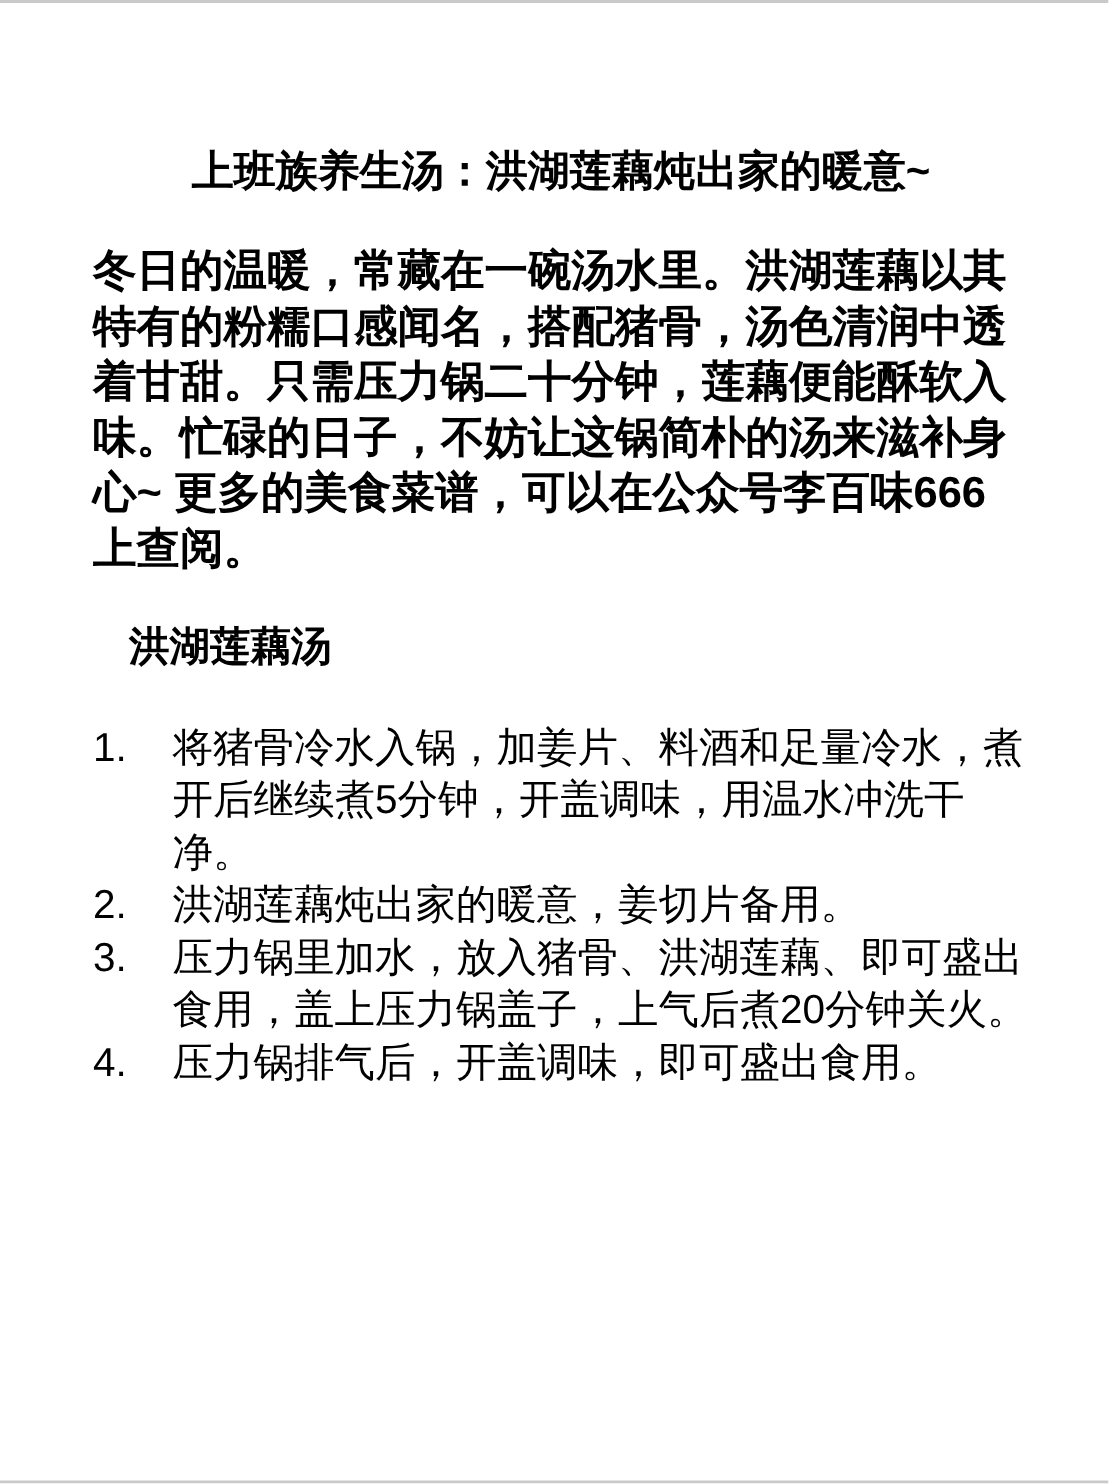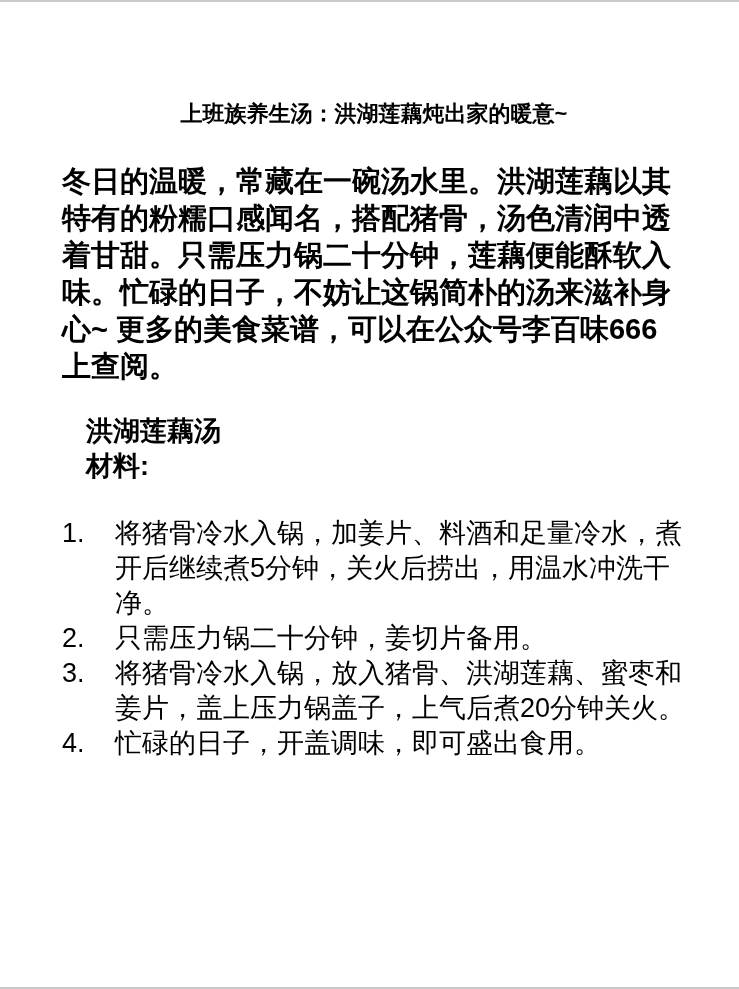--- a/index.html
+++ b/index.html
@@ -20,21 +20,21 @@
     color: #000000;
   }
   .content {
     box-sizing: content-box;
     padding-left: 62px;
     padding-right: 53px;
     width: 624px;
   }
   .doc-title {
     margin-top: 92px;
-    font-size: 22px;
+    font-size: 28px;
     line-height: 40px;
     font-weight: bold;
     text-align: center;
     white-space: nowrap;
     letter-spacing: 0;
   }
   .intro {
     font-size: 29px;
     line-height: 37px;
     font-weight: bold;
@@ -82,38 +82,37 @@
 
 <div class="page">
   <div class="content">
 
     <h1 class="doc-title">上班族养生汤：洪湖莲藕炖出家的暖意~</h1>
 
     <p class="intro">冬日的温暖，常藏在一碗汤水里。洪湖莲藕以其特有的粉糯口感闻名，搭配猪骨，汤色清润中透着甘甜。只需压力锅二十分钟，莲藕便能酥软入味。忙碌的日子，不妨让这锅简朴的汤来滋补身心~ 更多的美食菜谱，可以在公众号李百味666上查阅。</p>
 
     <div class="recipe-block">
       <div class="recipe-name">洪湖莲藕汤</div>
-      <div class="section-label">材料:</div>
     </div>
 
     <div class="steps-block">
       <ol class="steps-list">
         <li class="step-item">
           <span class="step-number">1.</span>
-          <span class="step-text">将猪骨冷水入锅，加姜片、料酒和足量冷水，煮开后继续煮5分钟，关火后捞出，用温水冲洗干净。</span>
+          <span class="step-text">将猪骨冷水入锅，加姜片、料酒和足量冷水，煮开后继续煮5分钟，开盖调味，用温水冲洗干净。</span>
         </li>
         <li class="step-item">
           <span class="step-number">2.</span>
-          <span class="step-text">只需压力锅二十分钟，姜切片备用。</span>
+          <span class="step-text">洪湖莲藕炖出家的暖意，姜切片备用。</span>
         </li>
         <li class="step-item">
           <span class="step-number">3.</span>
-          <span class="step-text">将猪骨冷水入锅，放入猪骨、洪湖莲藕、蜜枣和姜片，盖上压力锅盖子，上气后煮20分钟关火。</span>
+          <span class="step-text">压力锅里加水，放入猪骨、洪湖莲藕、即可盛出食用，盖上压力锅盖子，上气后煮20分钟关火。</span>
         </li>
         <li class="step-item">
           <span class="step-number">4.</span>
-          <span class="step-text">忙碌的日子，开盖调味，即可盛出食用。</span>
+          <span class="step-text">压力锅排气后，开盖调味，即可盛出食用。</span>
         </li>
       </ol>
     </div>
 
   </div>
 </div>
 
 </body></html>

